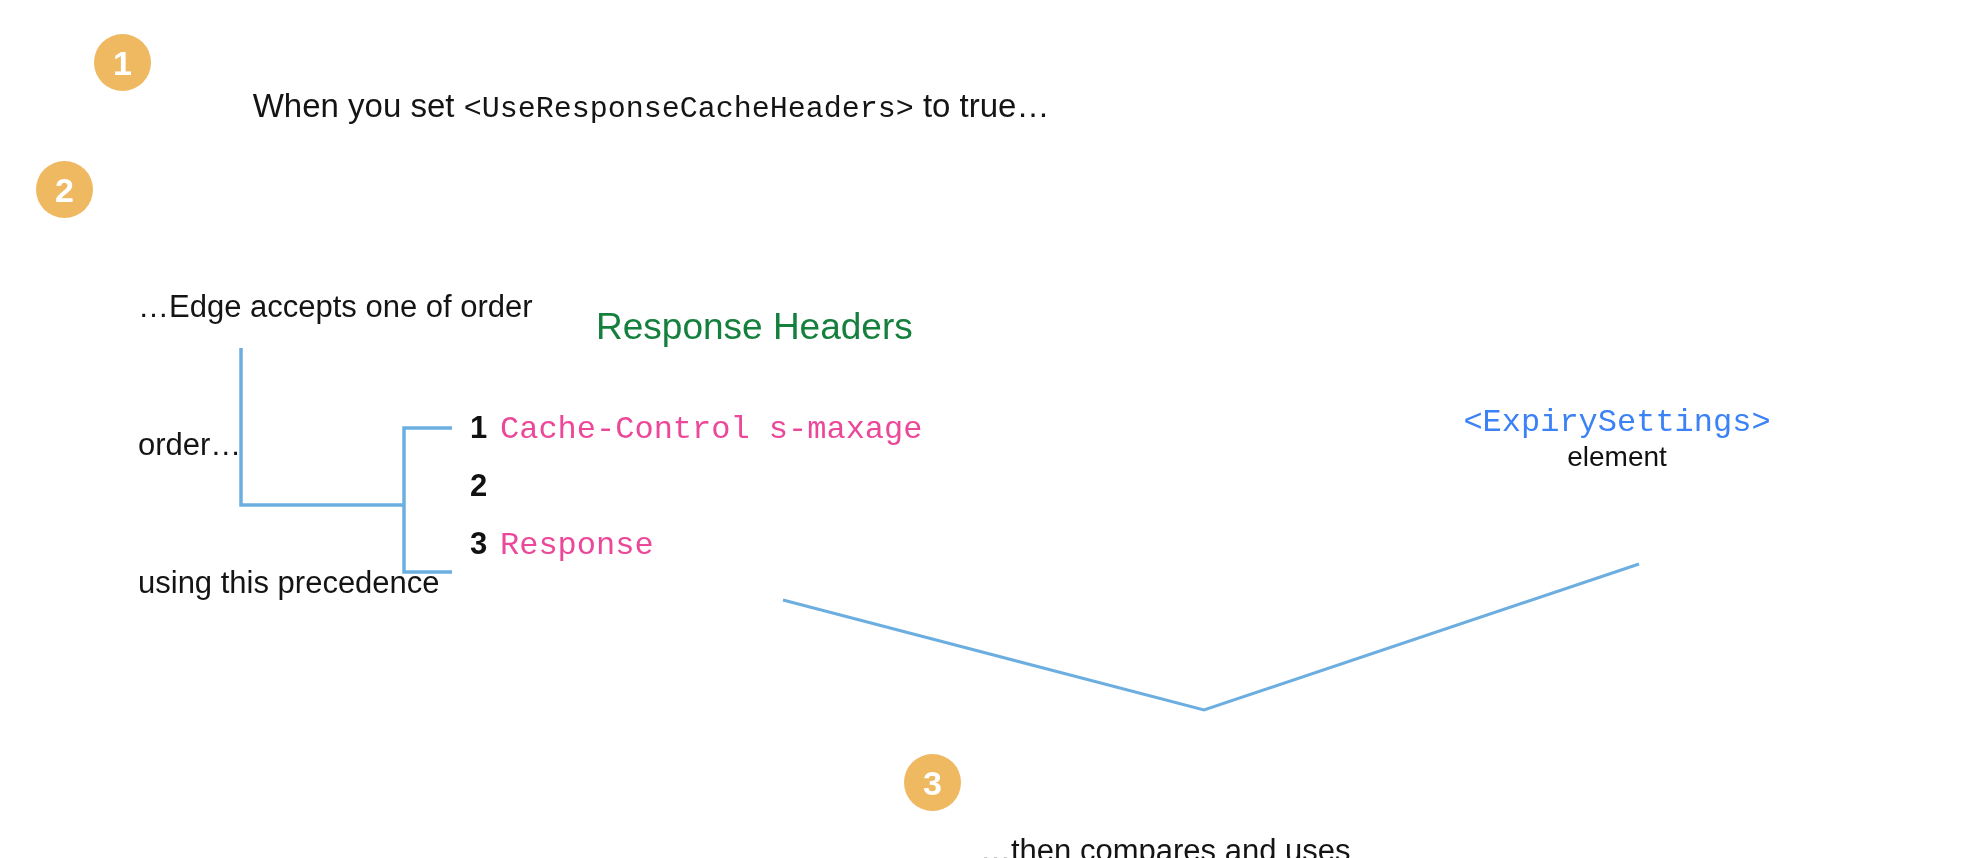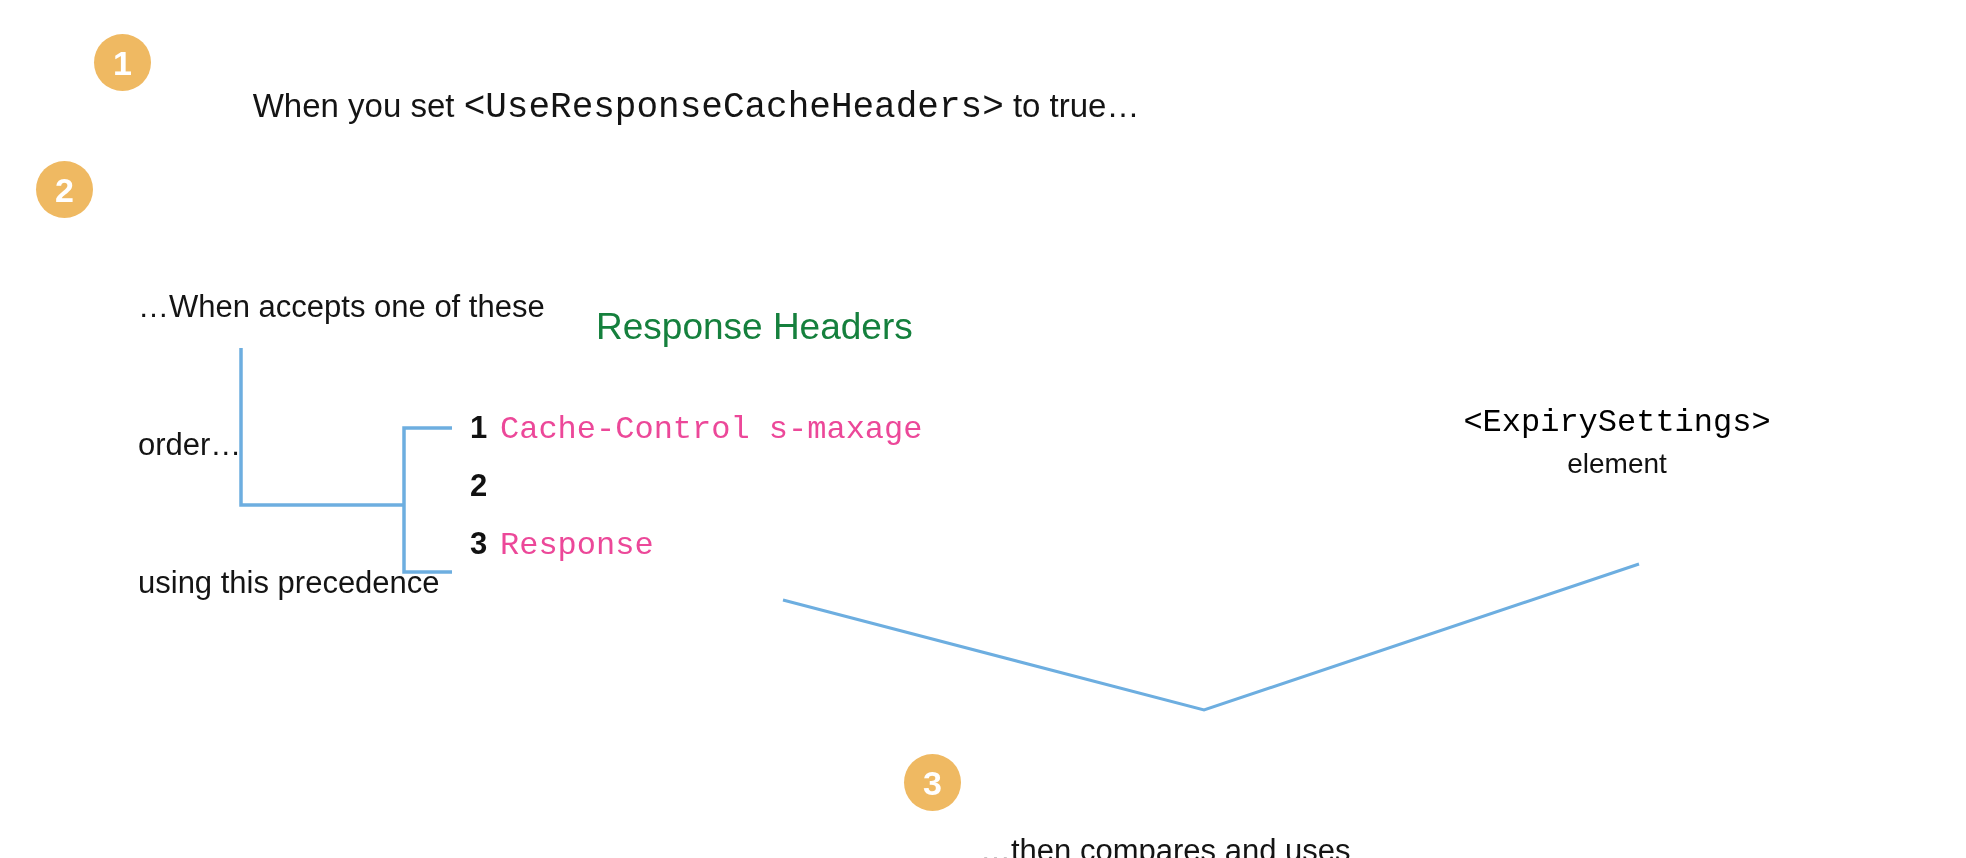--- a/index.html
+++ b/index.html
@@ -42,21 +42,21 @@
     color: #141414;
     white-space: pre;
   }
   #step1-text {
     left: 216px; top: 40px;
     font-size: 33px;
     line-height: 44px;
   }
   #step1-text .mono {
     font-family: "Liberation Mono", "DejaVu Sans Mono", monospace;
-    font-size: 36px;
+    font-size: 30px;
   }
   #step2-text {
     left: 138px; top: 192px;
     font-size: 31px;
     line-height: 46px;
   }
   #step3-text {
     left: 980px; top: 733px;
     font-size: 31px;
     line-height: 47px;
@@ -102,26 +102,26 @@
   
   #policy-element {
     left: 1427px; top: 404px;
     width: 380px;
     text-align: center;
   }
   #policy-element .mono {
     display: block;
     font-family: "Liberation Mono", "DejaVu Sans Mono", monospace;
     font-size: 32px;
-    color: #000000;
+    color: #3b82f6;
     white-space: pre;
   }
   #policy-element .plain {
     display: block;
-    margin-top: 7px;
+    margin-top: 0;
     font-family: "Liberation Sans", sans-serif;
     font-size: 28px;
     color: #111111;
   }
 
   
   #connectors {
     left: 0; top: 0;
     width: 1966px;
     height: 858px;
@@ -146,21 +146,21 @@
     <span>1</span>
   </div>
   <div id="step1-text" class="abs narrative">
     <span>When you set </span><span class="mono">&lt;UseResponseCacheHeaders&gt;</span><span> to true…</span>
   </div>
 
   <div id="badge-2" class="abs badge">
     <span>2</span>
   </div>
   <div id="step2-text" class="abs narrative">
-    <div>…When accepts one of these</div>
+    <div>…Edge accepts one of order</div>
     <div>order…</div>
     <div>using this precedence</div>
   </div>
 
   <div id="heading-response" class="abs col-heading">Response Headers</div>
 
   <div id="precedence-list" class="abs">
     <div class="list-row">
       <span class="list-num">1</span>
       <span class="list-label">Cache-Control s-maxage</span>

